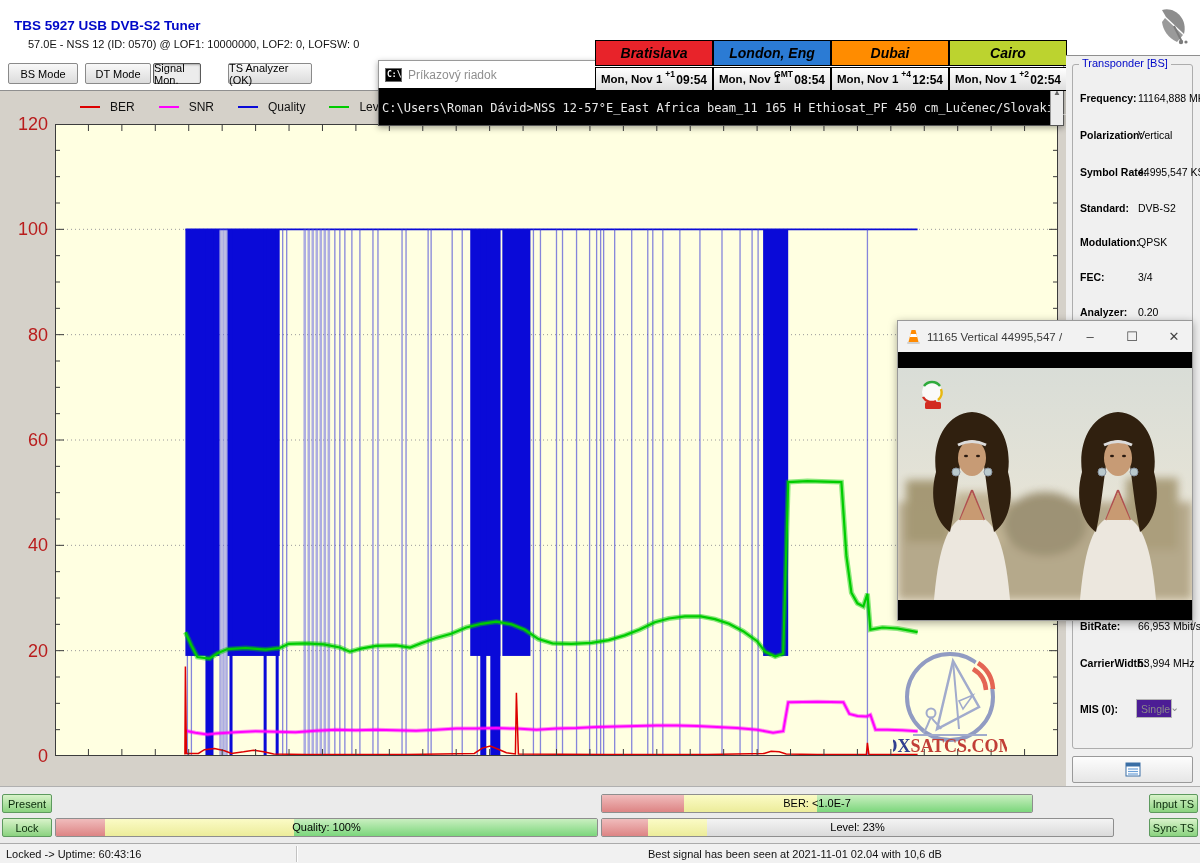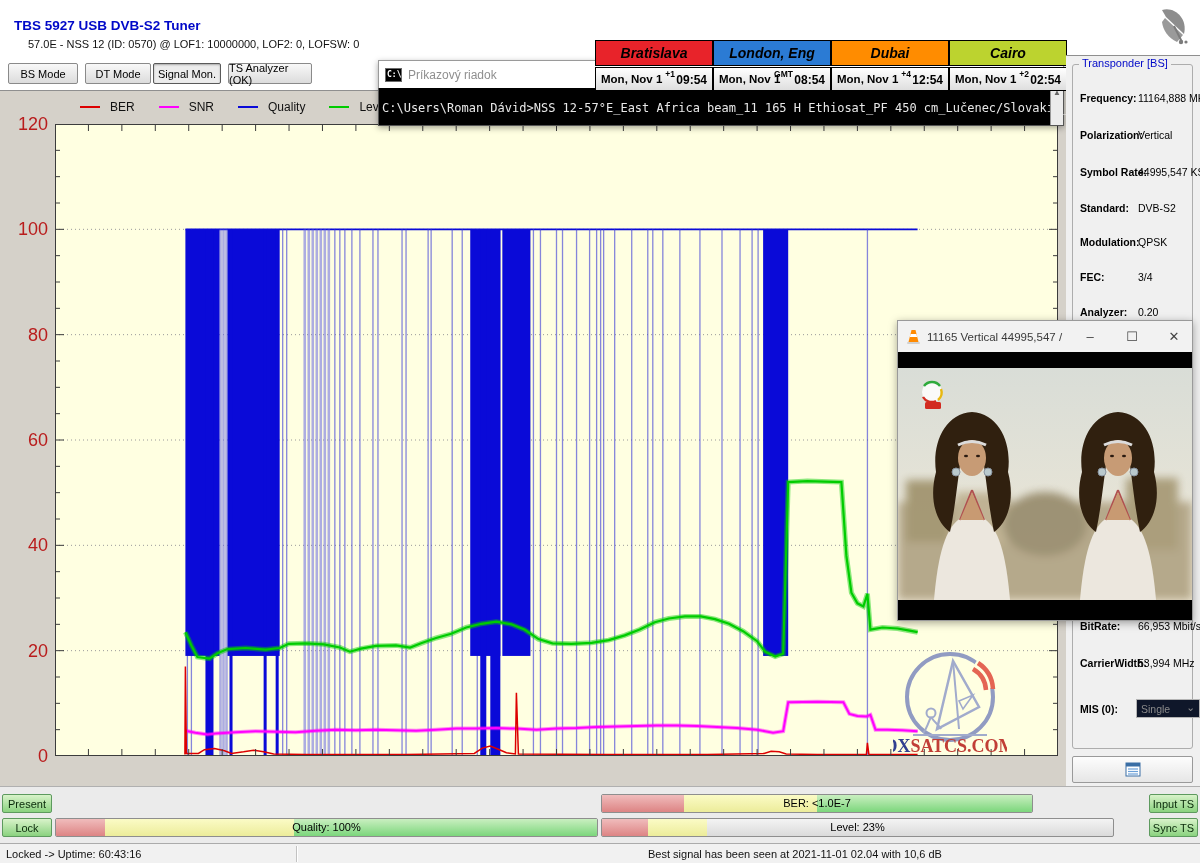--- a/index.html
+++ b/index.html
@@ -53,21 +53,21 @@
   .win-btn{width:36px;text-align:center;font-size:13px;color:#444;cursor:default;}
   #video-body{height:268px;background:#000;position:relative;}
 
   
   #sidebar{position:absolute;left:1066px;top:55px;width:134px;height:731px;background:#f0f0f0;border-top:1px solid #8f8f8f;box-sizing:border-box;}
   #tp-group{position:absolute;left:6px;top:8px;width:121px;height:685px;border:1px solid #adadad;border-radius:3px;box-sizing:border-box;}
   #tp-label{position:absolute;left:6px;top:-8px;background:#f0f0f0;padding:0 3px;font-size:11px;color:#0008c8;}
   .tp-row{position:absolute;left:7px;width:110px;font-size:10.5px;color:#000;}
   .tp-lab{font-weight:bold;}
   .tp-val{position:absolute;left:58px;top:0;white-space:nowrap;}
-  .combo{position:absolute;left:56px;top:-4px;width:64px;height:19px;background:#0f172a;border:1px solid #b4b4b4;
+  .combo{position:absolute;left:56px;top:-4px;width:36px;height:19px;background:#4c1d95;border:1px solid #b4b4b4;
     color:#8a8a8a;font-size:10.5px;display:flex;align-items:center;justify-content:space-between;padding:0 4px;box-sizing:border-box;}
   #sb-btn{position:absolute;left:6px;top:700px;width:121px;height:27px;background:linear-gradient(#fdfdfd,#e6e6e6);
     border:1px solid #9a9a9a;border-radius:2px;display:flex;align-items:center;justify-content:center;box-sizing:border-box;}
 
   
   #status-area{position:absolute;left:0;top:786px;width:1200px;height:57px;background:#ebebeb;border-top:1px solid #b0b0b0;box-sizing:border-box;}
   .gbtn{position:absolute;height:19px;background:linear-gradient(#d9f3ca,#8ad27f);border:1px solid #5d9a5e;border-radius:2px;
     font-size:11px;display:flex;align-items:center;justify-content:center;box-sizing:border-box;color:#0a2a0a;}
   .sbar{position:absolute;height:19px;background:linear-gradient(#f4f4f4,#dadada);border:1px solid #8e8e8e;border-radius:2px;box-sizing:border-box;overflow:hidden;}
   .sbar .segs{position:absolute;left:0;top:0;height:100%;width:100%;}
@@ -94,21 +94,21 @@
     <path d="M10 6 C22 2 36 14 32 30 L14 13 Z" fill="#8d8d8d"></path>
     <path d="M13 14 L31 31 L25 38 C16 34 11 26 10 18 Z" fill="#9a9a9a"></path>
     <line x1="22" y1="22" x2="30" y2="38" stroke="#7c7c7c" stroke-width="2"></line>
     <circle cx="29" cy="38" r="2.2" fill="#7c7c7c"></circle>
     <circle cx="34" cy="38" r="1.6" fill="#7c7c7c"></circle>
   </svg>
 
   <div id="mode-buttons">
       <div class="mode-btn" style="left: 8px; width: 70px;">BS Mode</div>
       <div class="mode-btn" style="left: 85px; width: 66px;">DT Mode</div>
-      <div class="mode-btn active" style="left: 153px; width: 68px;">Signal Mon.</div>
+      <div class="mode-btn active" style="left: 153px; width: 48px;">Signal Mon.</div>
       <div class="mode-btn" style="left: 228px; width: 84px;">TS Analyzer (OK)</div>
     </div>
 
   <div id="chart-panel">
     <div id="legend">
         <div class="lg-item">
           <div class="lg-sw" style="background: rgb(221, 0, 0);"></div>
           <div>BER</div>
         </div>
         <div class="lg-item">

